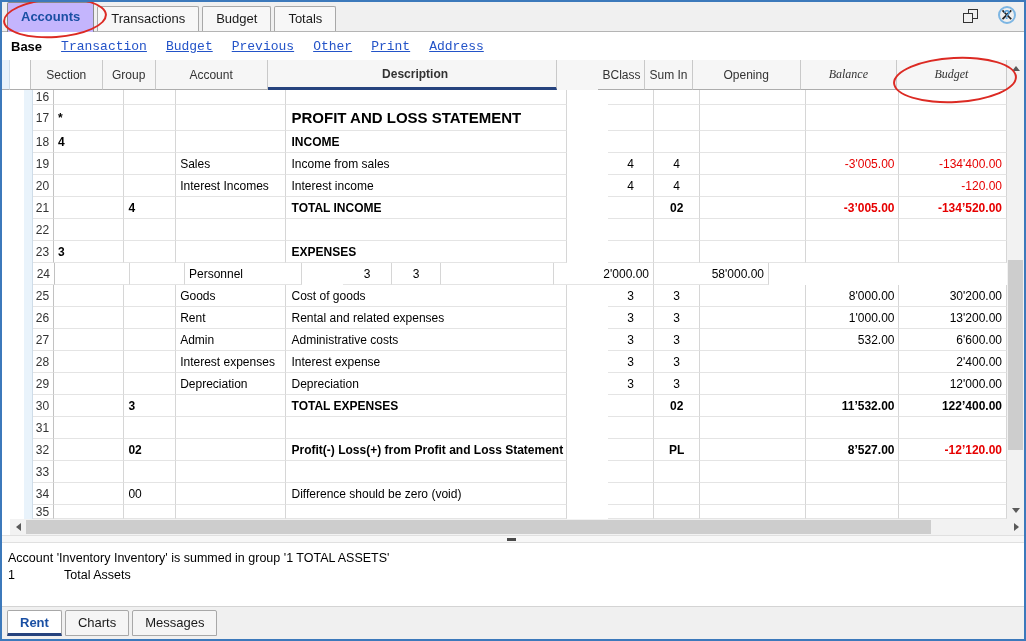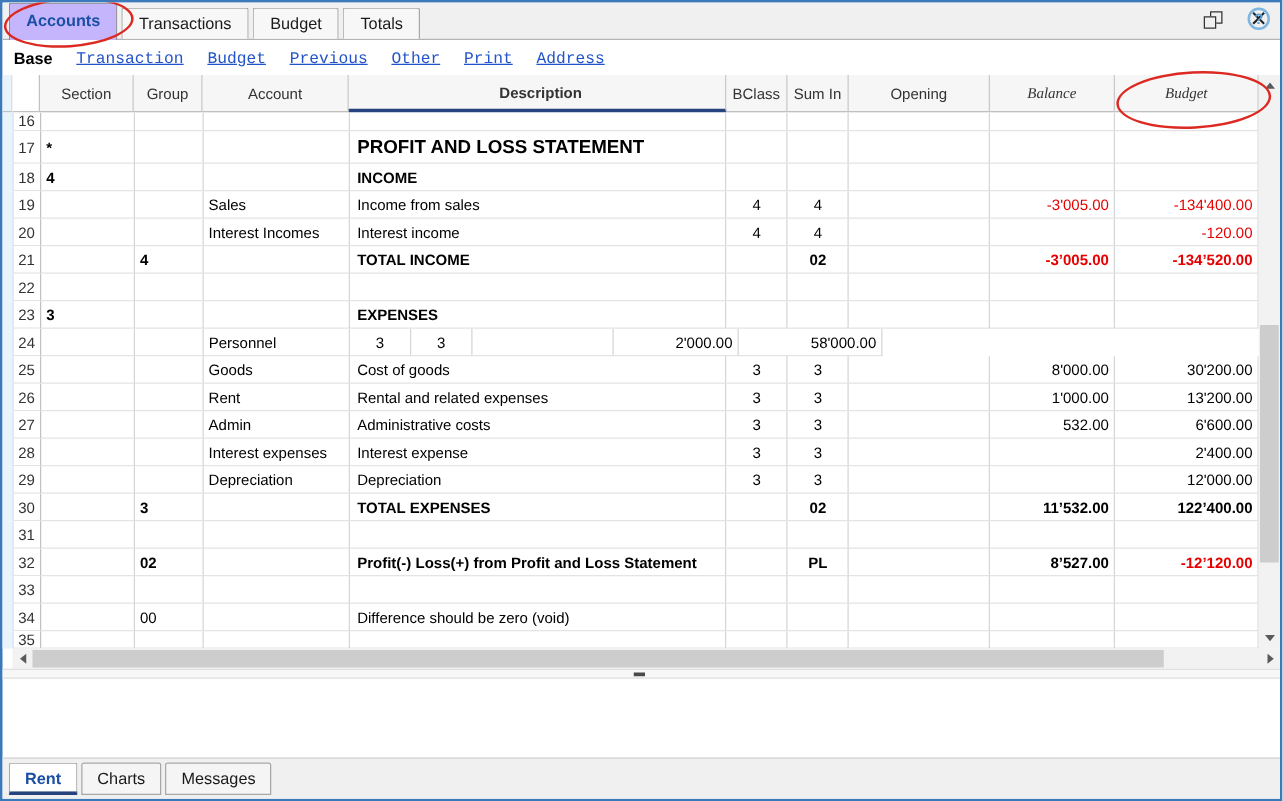--- a/index.html
+++ b/index.html
@@ -35,42 +35,42 @@
     border:2px solid #7db6e3; border-radius:50%; color:#5aa0d8;
     font-size:12px; font-weight:bold; text-align:center; line-height:15px; }
   
   .grid { position:absolute; left:0; top:58px; width:1005px; }
   .hrow { display:flex; height:30px; background:#f6f6f6; }
   .hcell { border-right:1px solid #c9c9c9; border-bottom:1px solid #adadad;
     font-size:12px; color:#333; display:flex; align-items:center; justify-content:center;
     overflow:hidden; white-space:nowrap; }
   .hcell.c-desc { font-weight:bold; border-bottom:3px solid #26437e; }
   .hcell.c-balance, .hcell.c-budget { font-style:italic;font-family:Liberation Serif, serif; }
-  .body { position:absolute; left:0; top:30px; width:1005px; height:429px; overflow:hidden; background:#fff; }
+  .body { position:absolute; left:0; top:30px; width:1005px; height:429px; overflow:hidden; background:#fff;padding-left:22px; }
   .row { display:flex; height:22px; }
   .row:first-child { height:15px; }
   .row.big { height:26px; }
   .row:last-child { height:14px; }
   .cell { border-right:1px solid #d6d6d6; border-bottom:1px solid #e4e4e4;
     font-size:12px; color:#000; display:flex; align-items:center;
     overflow:hidden; white-space:nowrap; padding:0 4px; }
   .cell.al-c { justify-content:center; }
   .cell.al-r { justify-content:flex-end; }
   .cell.neg { color:#e60000; }
   .row.bold .cell { font-weight:bold; }
   .row.big .c-desc { font-size:15px; }
   .c-gutter { width:8px; background:#e9f3fb; border-right:1px solid #cfdde9; border-bottom:none; }
   .hrow .c-gutter { border-bottom:1px solid #adadad; }
   .c-n { width:22px; justify-content:flex-end; color:#333; background:#fff;
     border-right:1px solid #c2c2c2; font-weight:normal !important; }
   .c-section { width:75px; }
   .c-group { width:55px; }
   .c-account { width:117px; }
   .c-desc { width:302px; padding-left:6px; }
-  .c-bclass { width:49px; }
+  .c-bclass { width:49px;margin-left:41px; }
   .c-sumin { width:49px; }
   .c-opening { width:113px; }
   .c-balance { width:100px; }
   .c-budget { width:115px; }
   
   .vscroll { position:absolute; left:1005px; top:58px; width:17px; height:459px; background:#f2f2f2; }
   .vscroll .thumb { position:absolute; left:1px; width:15px; top:200px; height:190px; background:#cdcdcd; }
   .sb-btn { position:absolute; width:17px; height:17px; display:flex; align-items:center; justify-content:center; }
   .tri { width:0; height:0; }
   .tri.up   { border-left:4px solid transparent; border-right:4px solid transparent; border-bottom:5px solid #5a5a5a; }
@@ -428,20 +428,26 @@
     <div class="thumb"></div>
     <div class="sb-btn" style="right:0;top:0;">
         <span class="tri right"></span>
       </div>
   </div>
 
   <div class="splitter">
     <div class="grip"></div>
   </div>
 
+  <div class="info-panel">
+    <div>Account 'Inventory Inventory' is summed in group '1 TOTAL ASSETS'</div>
+    <div class="info-line2">
+      <span class="code">1</span><span>Total Assets</span>
+    </div>
+  </div>
 
   <div class="bottombar" id="bottom-tabs">
       <div class="btab active">Rent</div>
       <div class="btab">Charts</div>
       <div class="btab">Messages</div>
     </div>
 
   <div class="circle accounts"></div>
   <div class="circle budget"></div>
 

